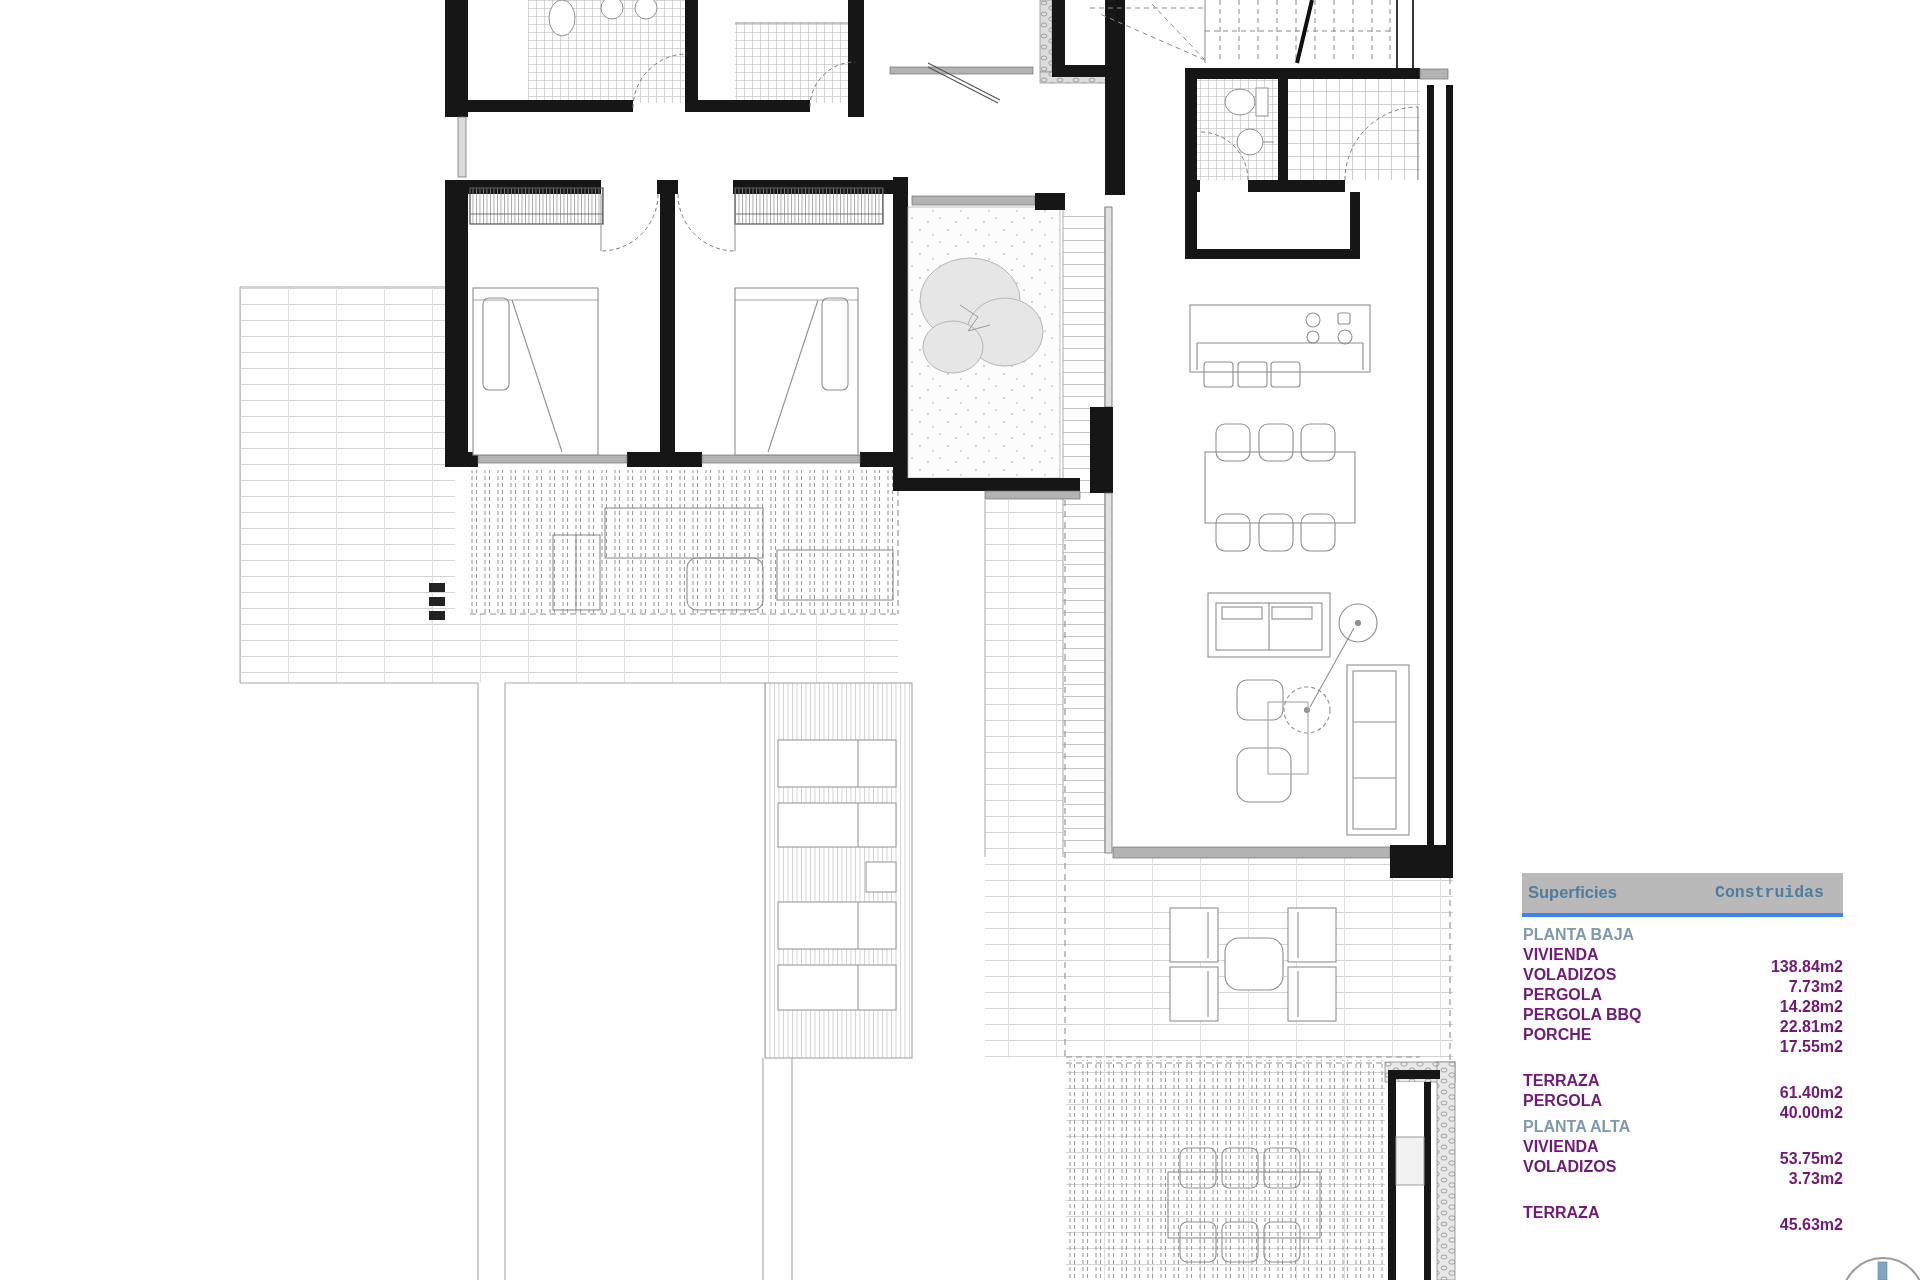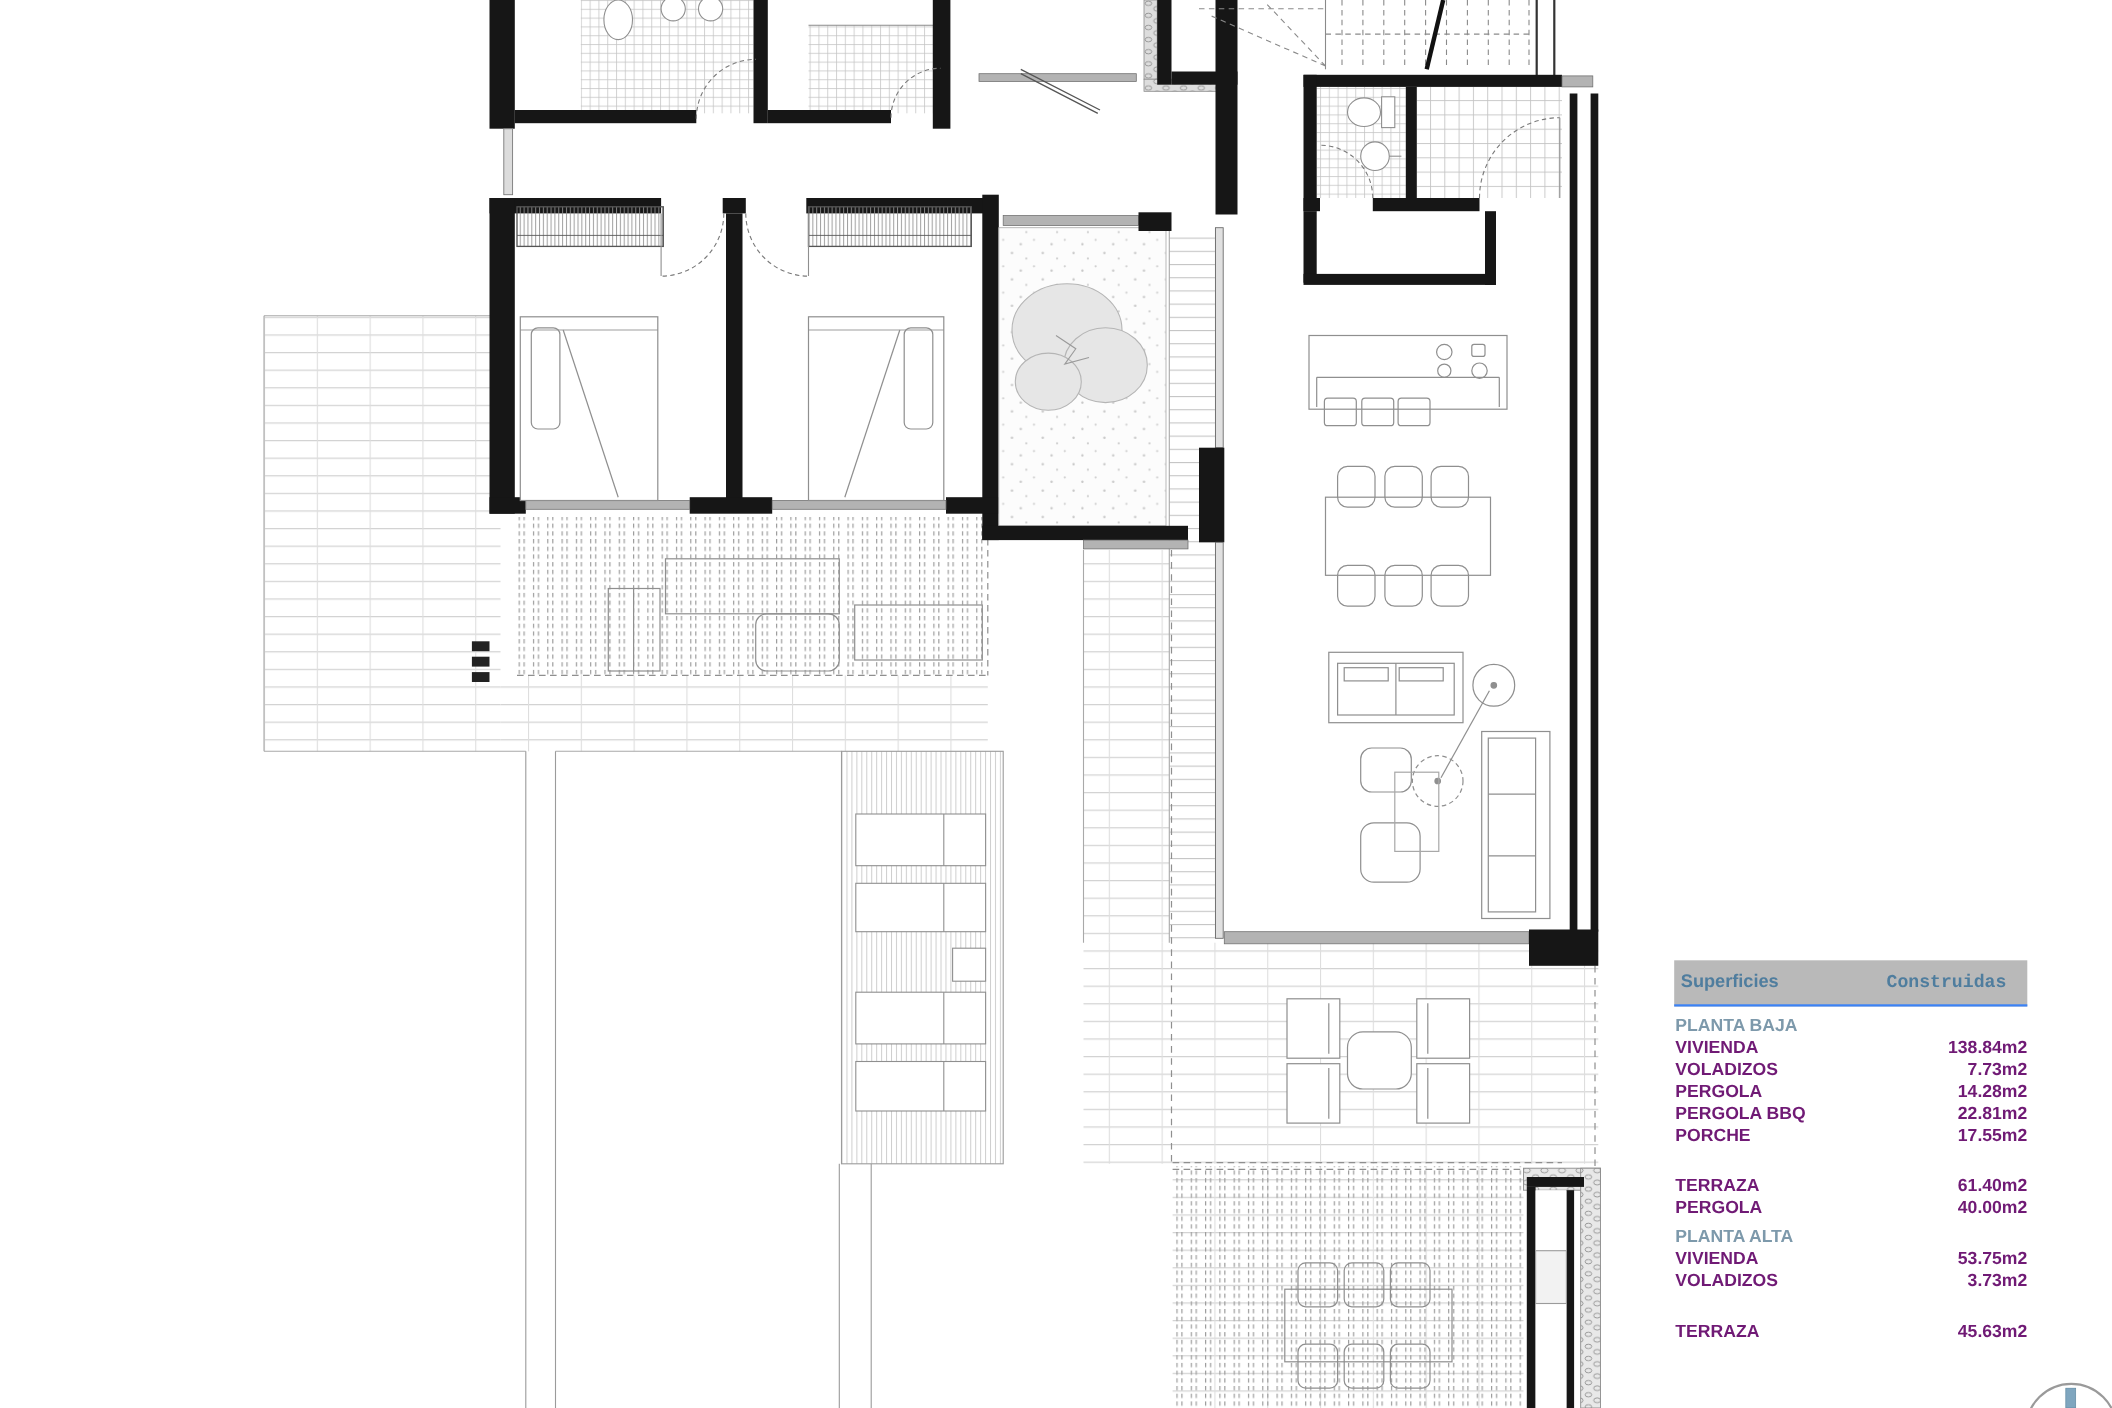--- a/index.html
+++ b/index.html
@@ -1,30 +1,30 @@
 <!DOCTYPE html>
 <html><head>
 <meta charset="utf-8">
 <style>
   html,body{margin:0;padding:0;background:#e8e8e8;}
   #stage{position:relative;width:1920px;height:1280px;background:#ffffff;overflow:hidden;
          font-family:"Liberation Sans", sans-serif;}
   #plan-svg{position:absolute;left:0;top:0;}
   
   #legend{position:absolute;left:1522px;top:873px;width:321px;}
-  #legend-bar{position:relative;height:40px;background:#b9b9b9;border-bottom:2px solid #3b82f6;}
+  #legend-bar{position:relative;height:40px;background:#b9b9b9;border-bottom:4px solid #3b82f6;}
   #legend-bar .hdr{position:absolute;top:10px;font-size:16.5px;font-weight:bold;color:#4f7d9e;}
   #legend-bar .hdr.c1{left:6px;}
   #legend-bar .hdr.c2{left:193px;font-family:Liberation Mono, monospace;}
   #legend-rows{position:relative;margin-top:8px;}
   .lg-row{position:relative;height:20px;line-height:20px;font-size:16px;font-weight:bold;color:#701a75;}
   .lg-row.section{color:#7d99ab;margin-top:6px;}
   .lg-row.spacer{height:26px;}
   .lg-label{position:absolute;left:1px;white-space:nowrap;text-align:right;}
-  .lg-value{position:absolute;right:0;white-space:nowrap;}
+  .lg-value{position:absolute;right:0;white-space:nowrap;margin-top:12px;}
 </style>
 </head>
 <body>
 
 <div id="stage">
 
 <svg id="plan-svg" width="1920" height="1280" viewBox="0 0 1920 1280">
   <defs>
     <pattern id="hgrid" width="48" height="16" patternUnits="userSpaceOnUse">
       <path d="M0 .5H48" stroke="#d3d3d3" stroke-width="1"></path>

